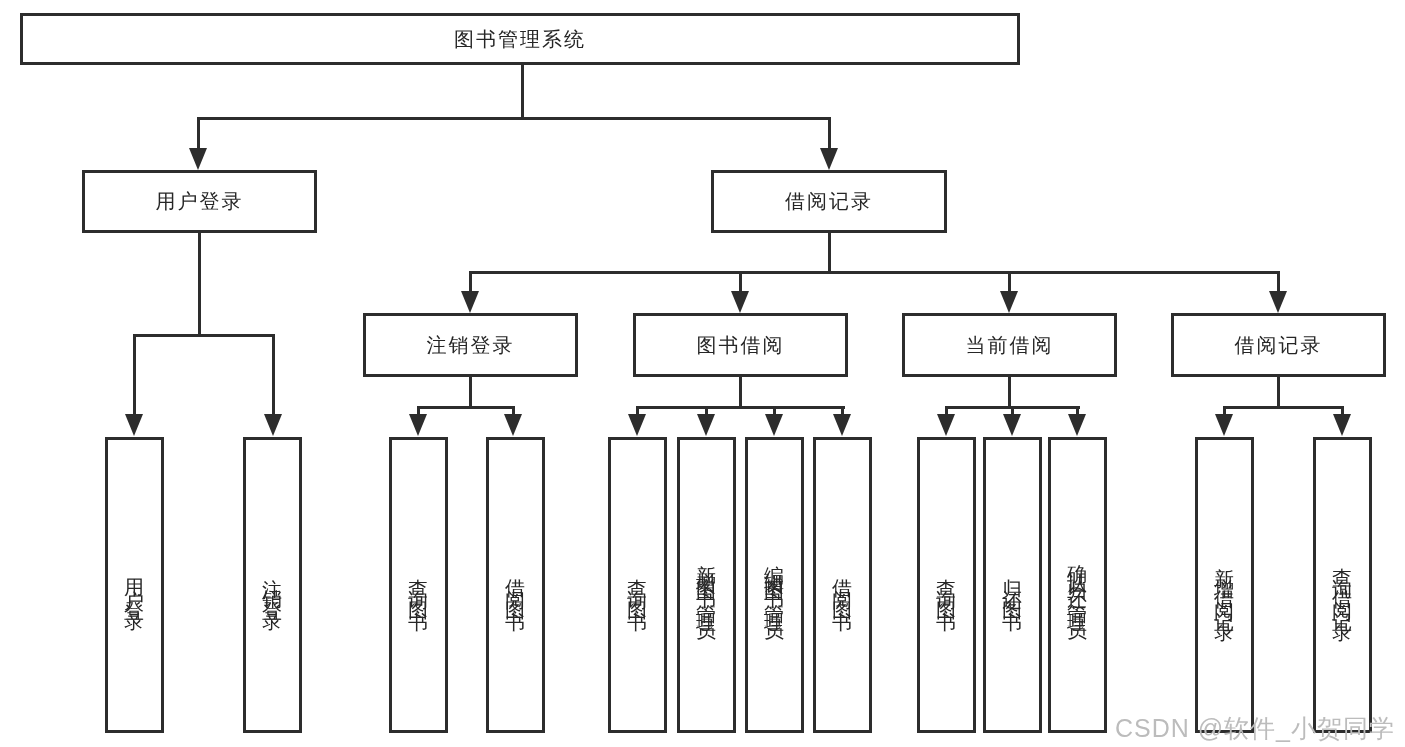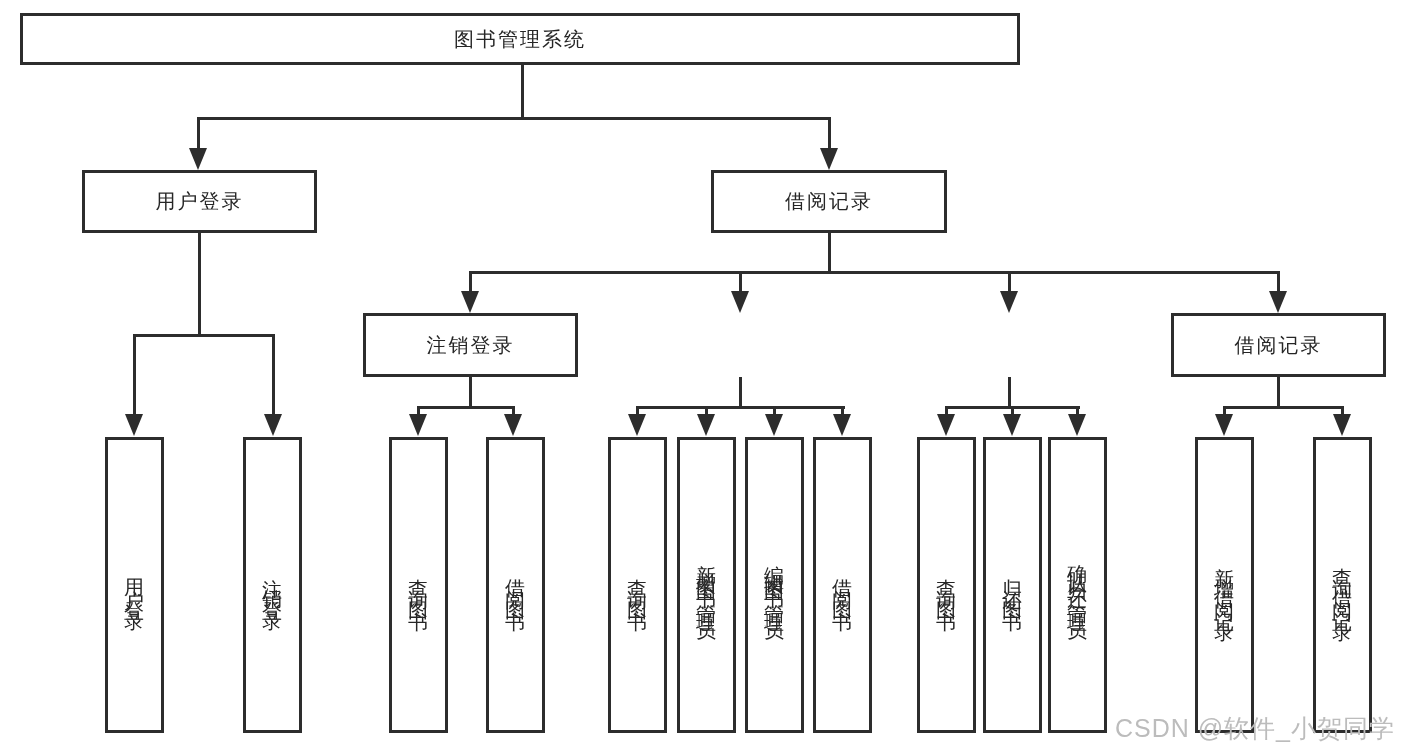--- a/index.html
+++ b/index.html
@@ -58,20 +58,22 @@
   <div class="line" style="left:469px;top:271px;width:3px;height:21px"></div>
   <div class="arrow" style="left:461px;top:291px"></div>
   <div class="line" style="left:739px;top:271px;width:3px;height:21px"></div>
   <div class="arrow" style="left:731px;top:291px"></div>
   <div class="line" style="left:1008px;top:271px;width:3px;height:21px"></div>
   <div class="arrow" style="left:1000px;top:291px"></div>
   <div class="line" style="left:1277px;top:271px;width:3px;height:21px"></div>
   <div class="arrow" style="left:1269px;top:291px"></div>
 
   <div class="box hbox" style="left:363px;top:313px;width:215px;height:64px">注销登录</div>
+  <div class="box hbox" style="left:633px;top:313px;width:215px;height:64px">图书借阅</div>
+  <div class="box hbox" style="left:902px;top:313px;width:215px;height:64px">当前借阅</div>
   <div class="box hbox" style="left:1171px;top:313px;width:215px;height:64px">借阅记录</div>
 
   <div class="line" style="left:469px;top:377px;width:3px;height:31px"></div>
   <div class="line" style="left:417px;top:406px;width:98px;height:3px"></div>
   <div class="line" style="left:417px;top:406px;width:3px;height:10px"></div>
   <div class="arrow" style="left:409px;top:414px"></div>
   <div class="line" style="left:512px;top:406px;width:3px;height:10px"></div>
   <div class="arrow" style="left:504px;top:414px"></div>
 
   <div class="line" style="left:739px;top:377px;width:3px;height:31px"></div>

